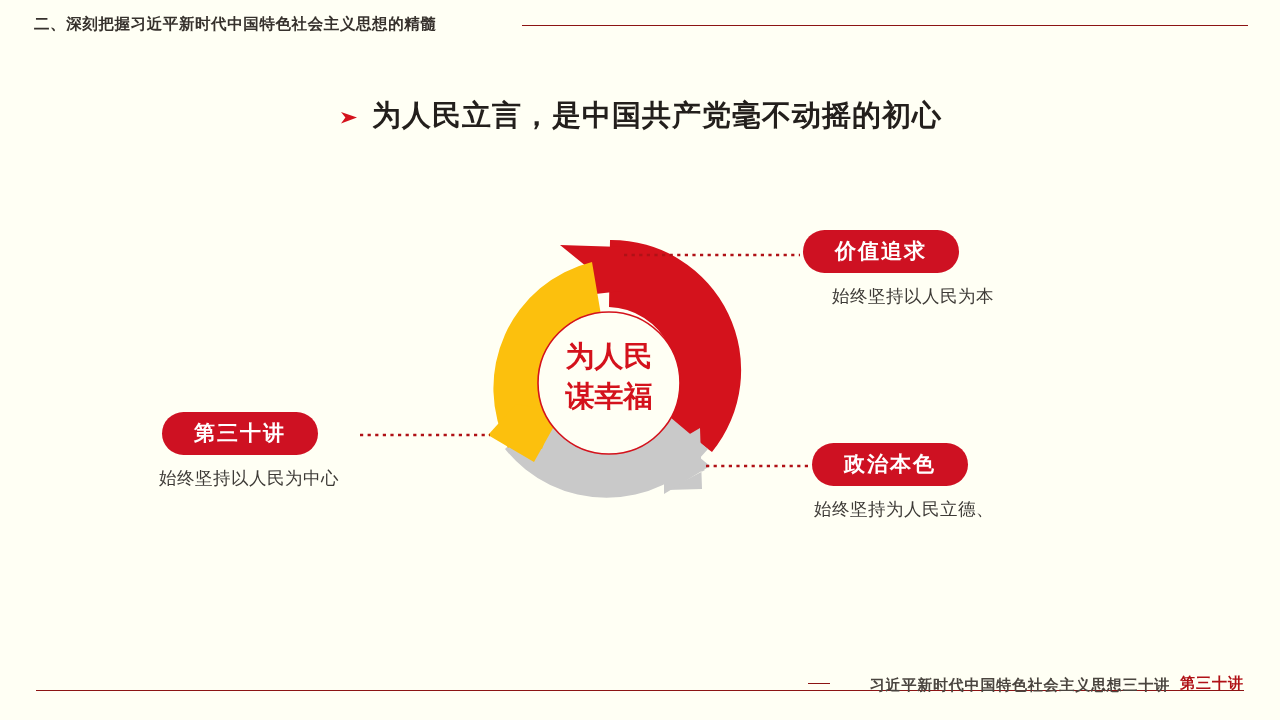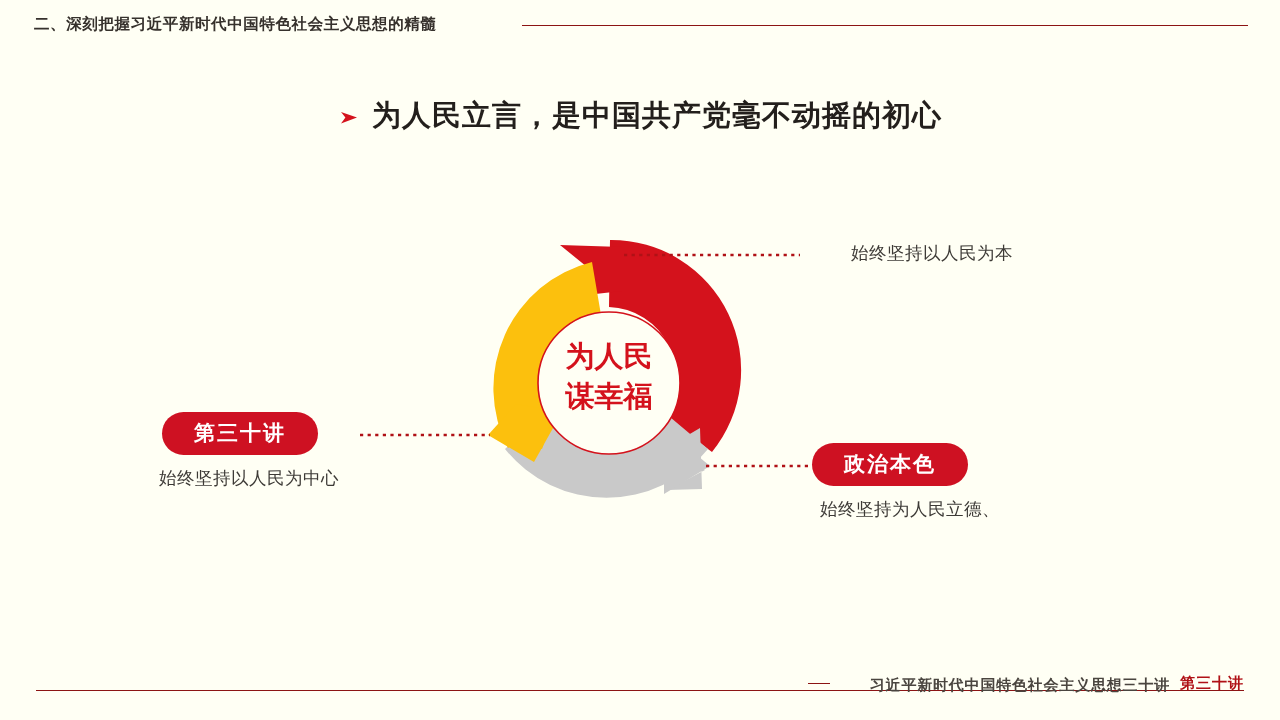--- a/index.html
+++ b/index.html
@@ -91,33 +91,33 @@
     letter-spacing: 0.5px;
     line-height: 1.72;
     white-space: nowrap;
     margin-top: 8px;
   }
 
   #group-value {
     left: 803px; top: 230px;
     text-align: left;
   }
-  #group-value .desc { text-align: right; width: 200px; margin-left: 10px; }
+  #group-value .desc { text-align: center; width: 200px; margin-left: 10px; }
 
   #group-servant {
     left: 162px; top: 412px;
     text-align: left;
   }
   #group-servant .desc { text-align: left; width: 232px; margin-left: -3px;}
 
   #group-political {
     left: 812px; top: 443px;
     text-align: left;
   }
-  #group-political .desc { text-align: right; margin-left: 8px; }
+  #group-political .desc { text-align: right; margin-left: 2px; }
 
   
   #footer-rule {
     position: absolute;
     left: 36px; top: 690px;
     width: 1208px; height: 0;
     border-top: 1.6px solid #8c1414;
   }
   #footer-text {
     position: absolute;
@@ -198,20 +198,21 @@
 
   <text id="center-line-1" x="609" y="366" text-anchor="middle" font-family="Liberation Sans, DejaVu Sans, sans-serif" font-size="29" font-weight="bold" fill="#d4121c">为人民</text>
   <text id="center-line-2" x="609" y="406" text-anchor="middle" font-family="Liberation Sans, DejaVu Sans, sans-serif" font-size="29" font-weight="bold" fill="#d4121c">谋幸福</text>
 
   <line x1="624" y1="255" x2="800" y2="255" stroke="#b01116" stroke-width="2.6" stroke-dasharray="3.2 4.4"></line>
   <line x1="360" y1="435" x2="490" y2="435" stroke="#b01116" stroke-width="2.6" stroke-dasharray="3.2 4.4"></line>
   <line x1="706" y1="466" x2="812" y2="466" stroke="#b01116" stroke-width="2.6" stroke-dasharray="3.2 4.4"></line>
 </svg>
 
 <div id="group-value" class="label-group">
+  <div class="pill">价值追求</div>
   <div class="desc">始终坚持以人民为本</div>
 </div>
 
 <div id="group-servant" class="label-group">
   <div class="pill">第三十讲</div>
   <div class="desc">始终坚持以人民为中心</div>
 </div>
 
 <div id="group-political" class="label-group">
   <div class="pill">政治本色</div>

